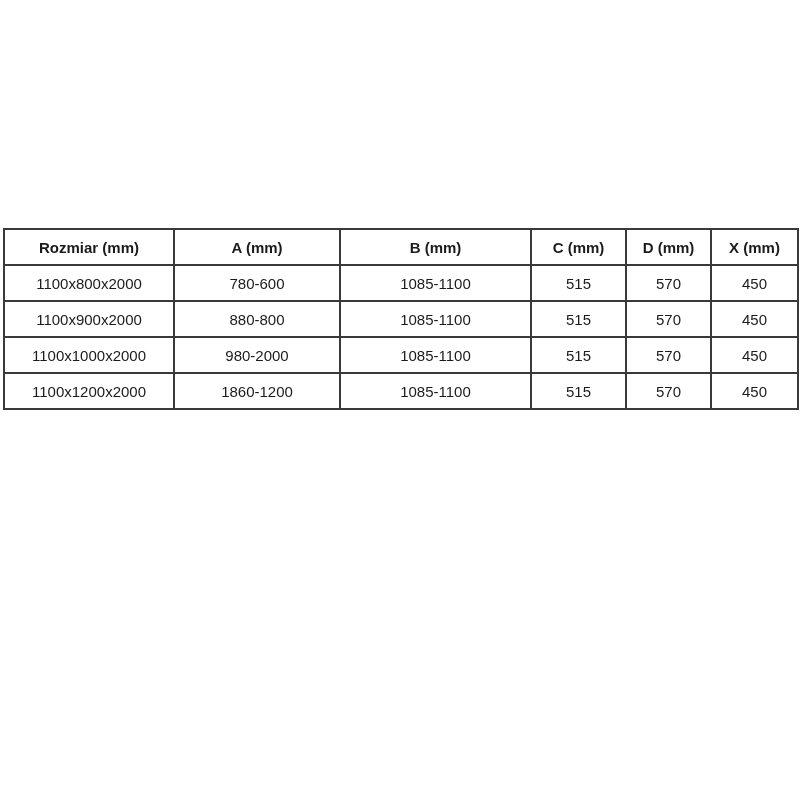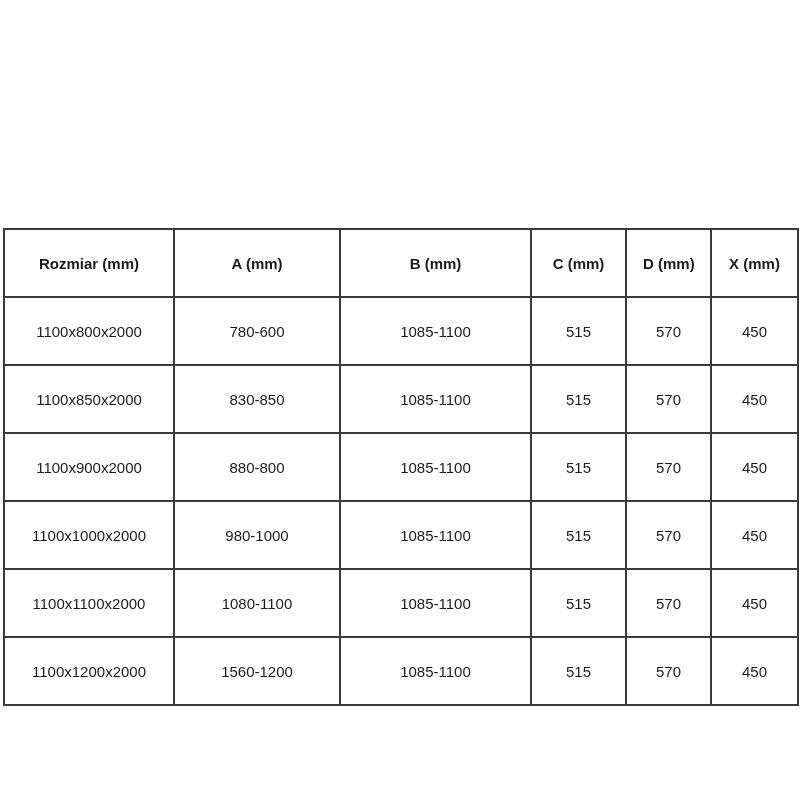--- a/index.html
+++ b/index.html
@@ -25,21 +25,21 @@
     border-collapse: collapse;
     table-layout: fixed;
     background: #ffffff;
   }
   table.spec-table th,
   table.spec-table td {
     border: 2px solid #3a3a3a;
     height: 34px;            
     text-align: center;
     vertical-align: middle;
-    padding: 16px;
+    padding: 0;
     color: #1b1b1b;
     font-size: 15px;
     line-height: 1;
     white-space: nowrap;
     overflow: hidden;
   }
   table.spec-table th {
     font-weight: bold;
   }
   table.spec-table td {
@@ -72,54 +72,38 @@
     <tbody>
         <tr>
           <td>1100x800x2000</td>
           <td>780-600</td>
           <td>1085-1100</td>
           <td>515</td>
           <td>570</td>
           <td>450</td>
         </tr>
         <tr>
-          <td>1100x850x2000</td>
-          <td>830-850</td>
-          <td>1085-1100</td>
-          <td>515</td>
-          <td>570</td>
-          <td>450</td>
-        </tr>
-        <tr>
           <td>1100x900x2000</td>
           <td>880-800</td>
           <td>1085-1100</td>
           <td>515</td>
           <td>570</td>
           <td>450</td>
         </tr>
         <tr>
           <td>1100x1000x2000</td>
-          <td>980-1000</td>
-          <td>1085-1100</td>
-          <td>515</td>
-          <td>570</td>
-          <td>450</td>
-        </tr>
-        <tr>
-          <td>1100x1100x2000</td>
-          <td>1080-1100</td>
+          <td>980-2000</td>
           <td>1085-1100</td>
           <td>515</td>
           <td>570</td>
           <td>450</td>
         </tr>
         <tr>
           <td>1100x1200x2000</td>
-          <td>1560-1200</td>
+          <td>1860-1200</td>
           <td>1085-1100</td>
           <td>515</td>
           <td>570</td>
           <td>450</td>
         </tr>
       </tbody>
   </table>
 </div>
 
 </body></html>

